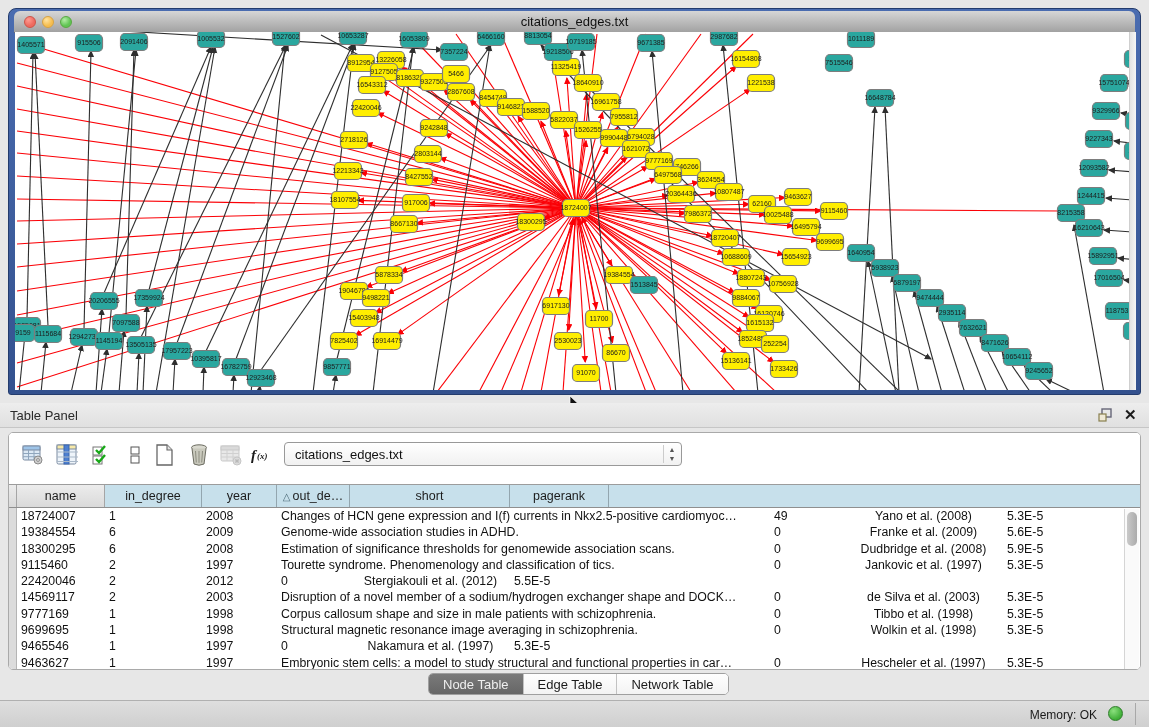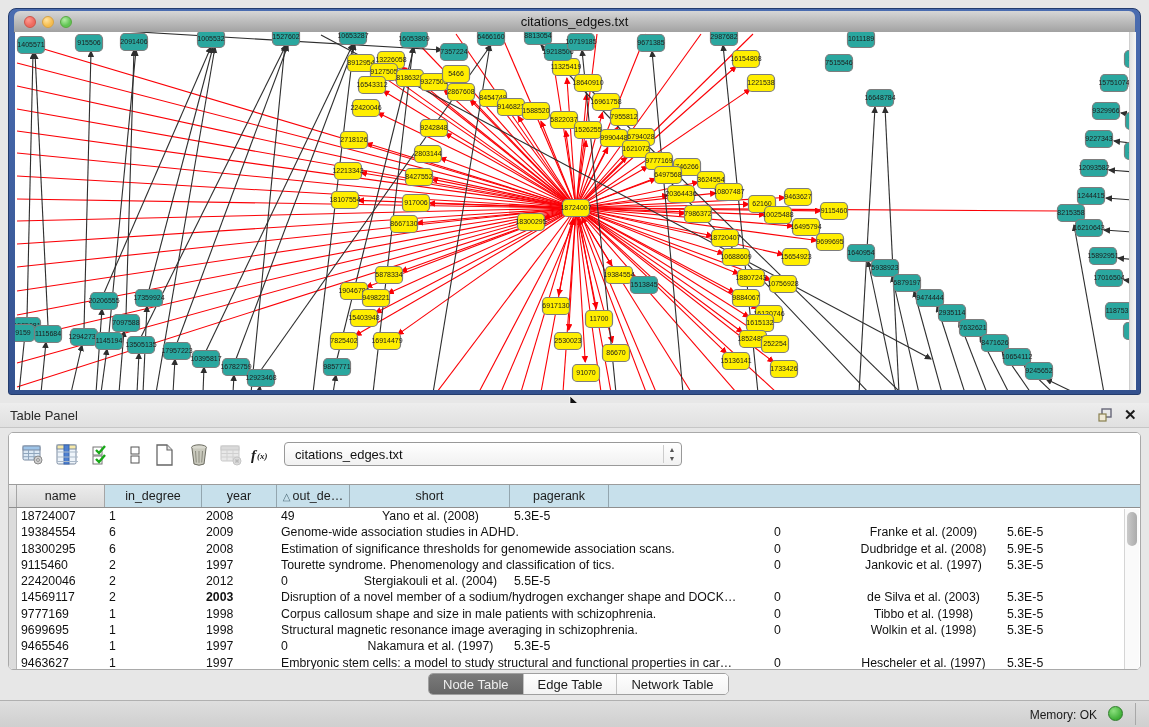--- a/index.html
+++ b/index.html
@@ -856,20 +856,21 @@
         <div class="hcell" style="width: 160px;"><span>short</span></div>
         <div class="hcell" style="width: 99px;"><span>pagerank</span></div>
         <div class="hcell filler" style="flex: 1 1 0%;"></div>
       </div>
     <div id="tbl-rows">
         <div class="trow">
           <div class="rowhdr-col" style="width: 8px;"></div>
           <div class="tcell" style="width: 88px;">18724007</div>
           <div class="tcell" style="width: 97px;">1</div>
           <div class="tcell" style="width: 75px;">2008</div>
+          <div class="tcell" style="width: 493px;">Changes of HCN gene expression and I(f) currents in Nkx2.5-positive cardiomyoc…</div>
           <div class="tcell" style="width: 73px;">49</div>
           <div class="tcell" style="width: 160px; text-align: center;">Yano et al. (2008)</div>
           <div class="tcell" style="width: 99px;">5.3E-5</div>
         </div>
         <div class="trow">
           <div class="rowhdr-col" style="width: 8px;"></div>
           <div class="tcell" style="width: 88px;">19384554</div>
           <div class="tcell" style="width: 97px;">6</div>
           <div class="tcell" style="width: 75px;">2009</div>
           <div class="tcell" style="width: 493px;">Genome-wide association studies in ADHD.</div>
@@ -896,28 +897,28 @@
           <div class="tcell" style="width: 73px;">0</div>
           <div class="tcell" style="width: 160px; text-align: center;">Jankovic et al. (1997)</div>
           <div class="tcell" style="width: 99px;">5.3E-5</div>
         </div>
         <div class="trow">
           <div class="rowhdr-col" style="width: 8px;"></div>
           <div class="tcell" style="width: 88px;">22420046</div>
           <div class="tcell" style="width: 97px;">2</div>
           <div class="tcell" style="width: 75px;">2012</div>
           <div class="tcell" style="width: 73px;">0</div>
-          <div class="tcell" style="width: 160px; text-align: center;">Stergiakouli et al. (2004)</div>
+          <div class="tcell" style="width: 160px; text-align: center;">Stergiakouli et al. (2012)</div>
           <div class="tcell" style="width: 99px;">5.5E-5</div>
         </div>
         <div class="trow">
           <div class="rowhdr-col" style="width: 8px;"></div>
           <div class="tcell" style="width: 88px;">14569117</div>
           <div class="tcell" style="width: 97px;">2</div>
-          <div class="tcell" style="width: 75px; font-weight: bold;">2003</div>
+          <div class="tcell" style="width: 75px;">2003</div>
           <div class="tcell" style="width: 493px;">Disruption of a novel member of a sodium/hydrogen exchanger shape and DOCK…</div>
           <div class="tcell" style="width: 73px;">0</div>
           <div class="tcell" style="width: 160px; text-align: center;">de Silva et al. (2003)</div>
           <div class="tcell" style="width: 99px;">5.3E-5</div>
         </div>
         <div class="trow">
           <div class="rowhdr-col" style="width: 8px;"></div>
           <div class="tcell" style="width: 88px;">9777169</div>
           <div class="tcell" style="width: 97px;">1</div>
           <div class="tcell" style="width: 75px;">1998</div>

